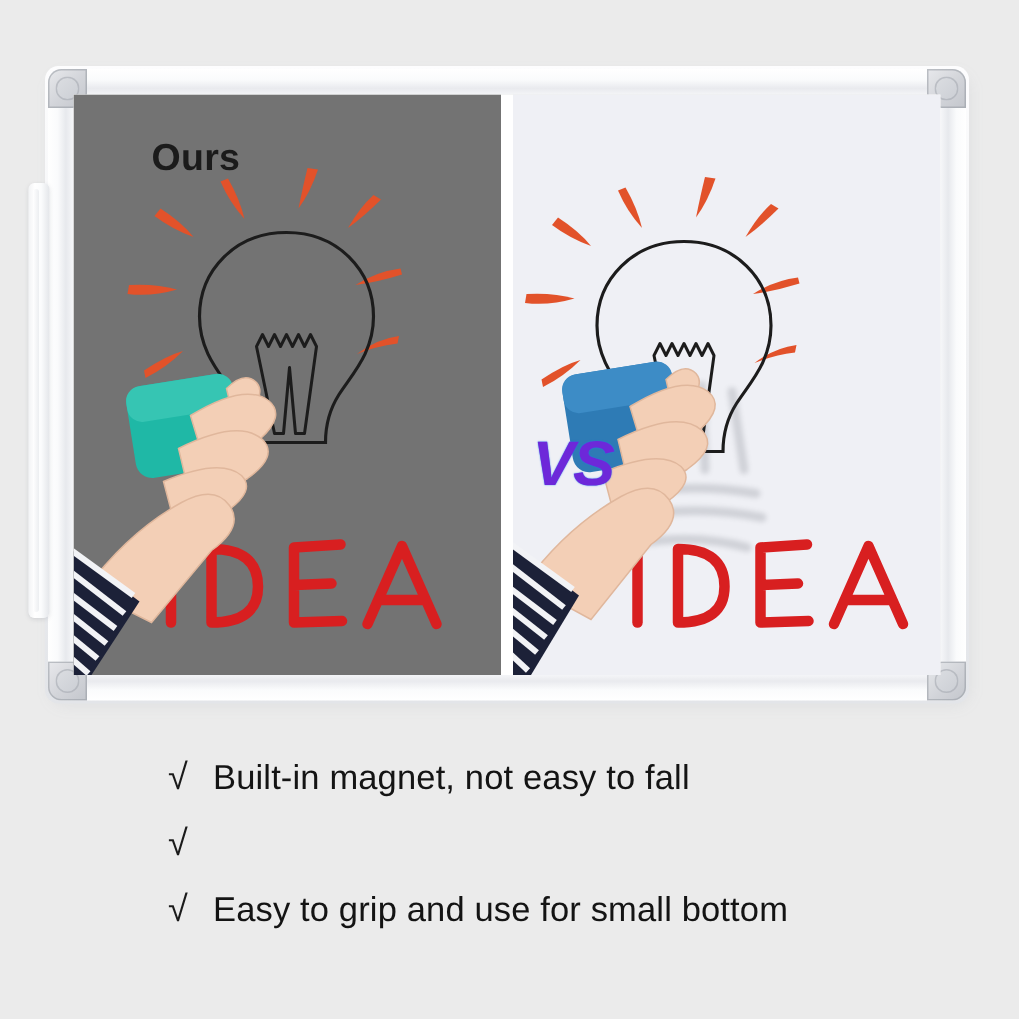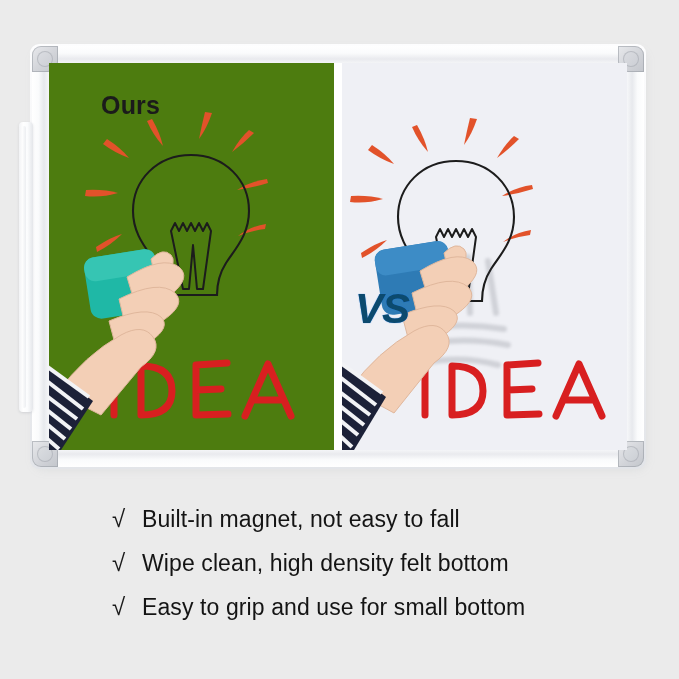--- a/index.html
+++ b/index.html
@@ -123,21 +123,21 @@
     width: 578px; height: 387px;
     overflow: hidden;
     background: #f7f7f6;
   }
   .panel {
     position: absolute;
     top: 0;
     height: 387px;
     overflow: hidden;
   }
-  .panel.left  { left: 0;     width: 285px; background:#4d7c0f; }
+  .panel.left  { left: 0;     width: 285px; background:#737373; }
   .panel.divider {
     left: 285px; width: 8px; background:#ffffff;
   }
   .panel.right { left: 293px; width: 285px; background:#eff0f5; }
 
   .panel-title {
     position: absolute;
     top: 28px;
     font-size: 25px;
     font-weight: bold;
@@ -150,21 +150,21 @@
 
   .vs-badge {
     position: absolute;
     left: 291px;
     top: 222px;
     width: 84px;
     text-align: center;
     font-size: 42px;
     font-weight: bold;
     font-style: italic;
-    color: #0c4a6e;
+    color: #6d28d9;
     letter-spacing: -1px;
     z-index: 9;
     text-shadow: 0 0 1px #1f7df0;
   }
 
   .art {
     position: absolute;
     left: 0; top: 0;
     width: 285px; height: 387px;
   }
@@ -353,21 +353,20 @@
 
   <div class="bullets">
 
     <div class="bullet-row">
       <span class="bullet-check">√</span>
       <span class="bullet-text">Built-in magnet, not easy to fall</span>
     </div>
 
     <div class="bullet-row">
       <span class="bullet-check">√</span>
-      <span class="bullet-text">Wipe clean, high density felt bottom</span>
     </div>
 
     <div class="bullet-row">
       <span class="bullet-check">√</span>
       <span class="bullet-text">Easy to grip and use for small bottom</span>
     </div>
 
   </div>
 
 </div>

